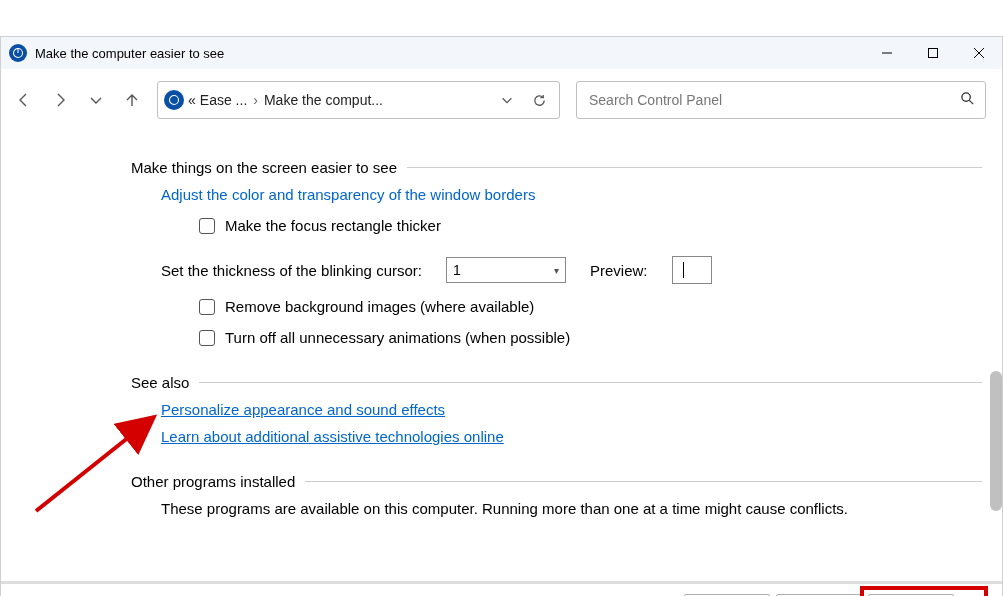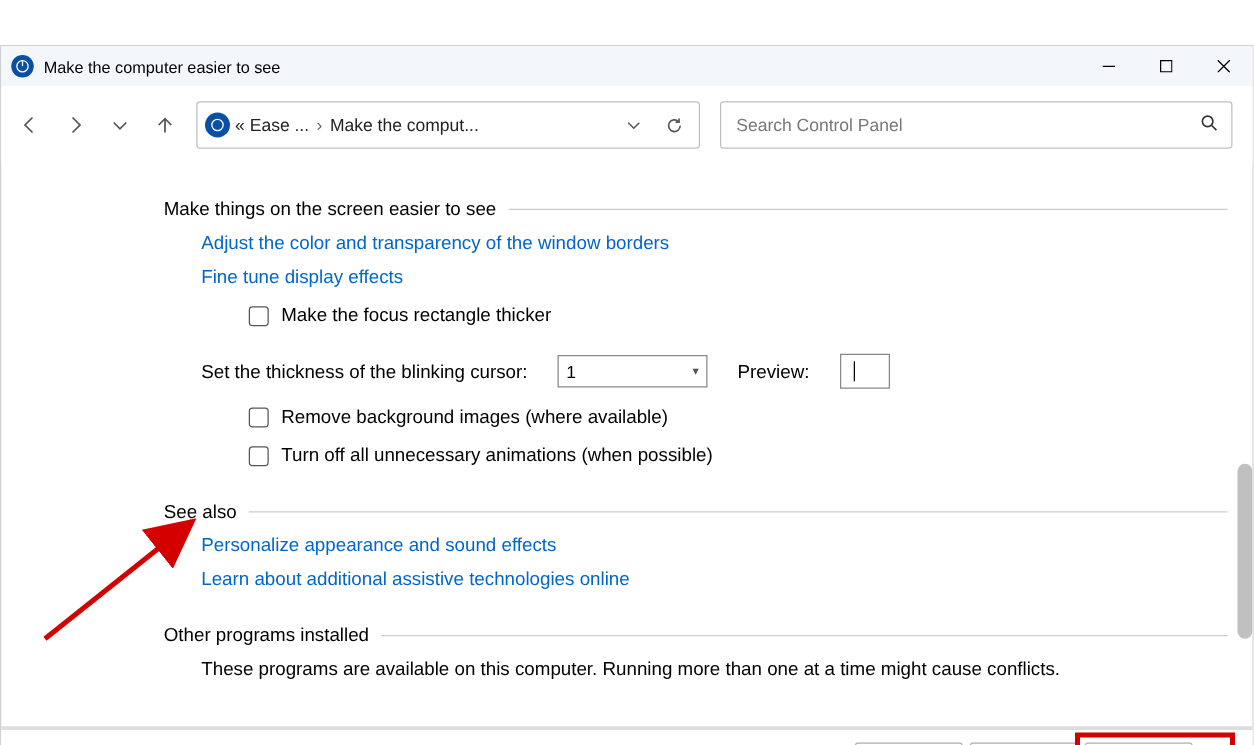--- a/index.html
+++ b/index.html
@@ -86,21 +86,21 @@
   }
   .section-header {
     display: flex; align-items: center;
     margin-top: 28px; margin-bottom: 10px;
   }
   .section-header .label { font-size: 15px; color: #000; margin-right: 10px; white-space: nowrap; }
   .section-header .line { flex: 1; height: 1px; background: #ccc; }
   .link {
     color: #0066cc; font-size: 15px; margin: 10px 0 10px 30px; display: block;
   }
-  .link.underline { }
+  .link.underline { text-decoration: underline; }
   .check-row {
     display: flex; align-items: center; gap: 10px;
     margin: 14px 0 14px 30px;
     font-size: 15px;
     padding-left: 38px;
   }
   .checkbox {
     width: 16px; height: 16px; border: 1.2px solid #555; border-radius: 3px; background: #fff;
   }
   .cursor-row {
@@ -250,21 +250,20 @@
 
   <div class="content-wrap">
     <div class="content">
 
       <div class="section-header">
         <span class="label">Make things on the screen easier to see</span>
         <span class="line"></span>
       </div>
 
       <a class="link">Adjust the color and transparency of the window borders</a>
-      <a class="link">Fine tune display effects</a>
 
       <div class="check-row">
         <span class="checkbox"></span>
         <span>Make the focus rectangle thicker</span>
       </div>
 
       <div class="cursor-row">
         <span>Set the thickness of the blinking cursor:</span>
         <div class="combo">
           <span>1</span>

